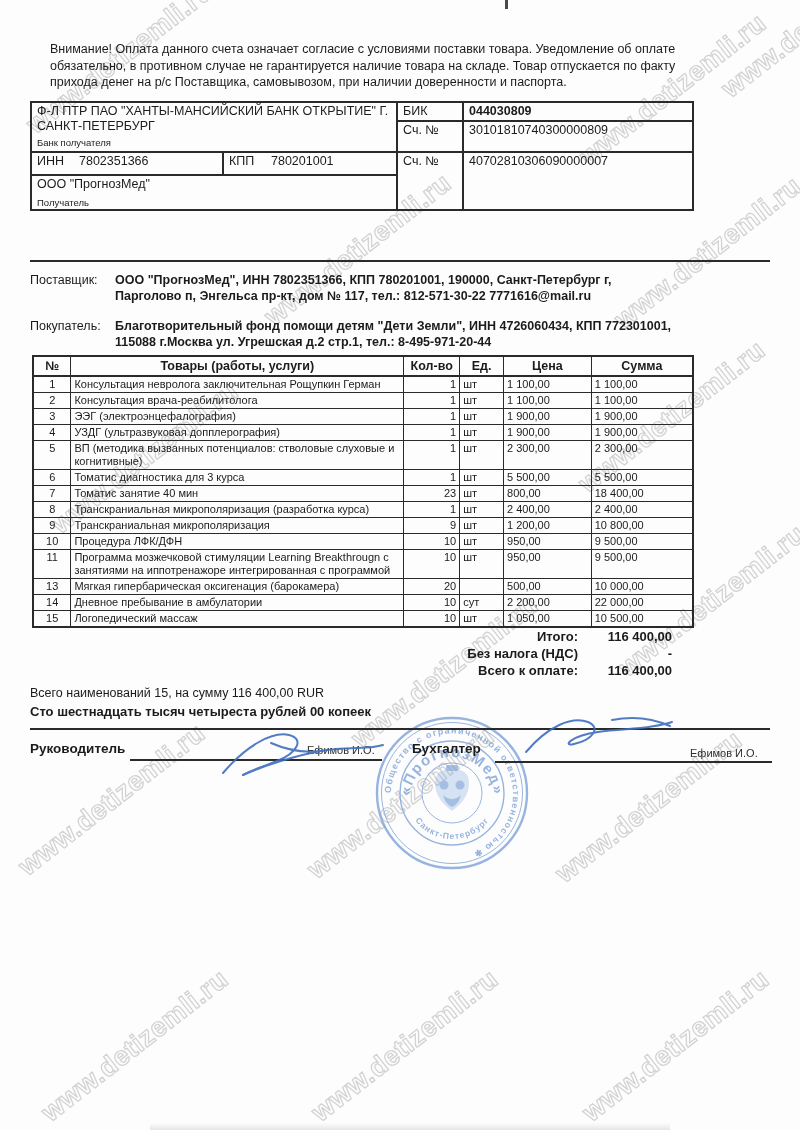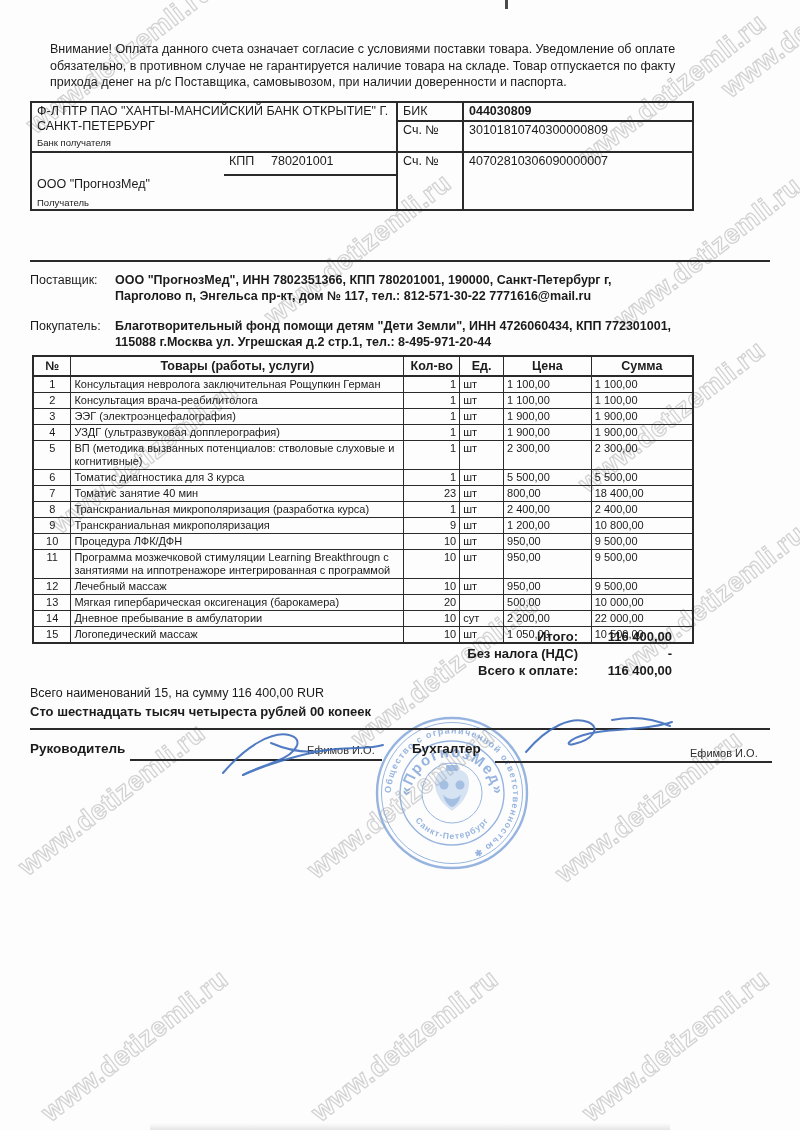--- a/index.html
+++ b/index.html
@@ -125,20 +125,23 @@
 
     <div class="bank-table">
       <div class="cell-bankname">
         <span>Ф-Л ПТР ПАО "ХАНТЫ-МАНСИЙСКИЙ БАНК ОТКРЫТИЕ" Г. САНКТ-ПЕТЕРБУРГ</span>
         <span class="bt-small">Банк получателя</span>
       </div>
       <div class="cell-bik-label">БИК</div>
       <div class="cell-bik-value">044030809</div>
       <div class="cell-acc1-label">Сч. №</div>
       <div class="cell-acc1-value">30101810740300000809</div>
+      <div class="cell-inn">
+        <span class="kv"><span class="k">ИНН</span><span>7802351366</span></span>
+      </div>
       <div class="cell-kpp">
         <span class="kv"><span class="k">КПП</span><span>780201001</span></span>
       </div>
       <div class="cell-acc2-label">Сч. №</div>
       <div class="cell-acc2-value">40702810306090000007</div>
       <div class="cell-payee">
         <span>ООО "ПрогнозМед"</span>
         <span class="bt-small">Получатель</span>
       </div>
     </div>
@@ -250,28 +253,20 @@
             <td class="c-num">10</td>
             <td class="c-name">Процедура ЛФК/ДФН</td>
             <td class="c-qty">10</td>
             <td class="c-unit">шт</td>
             <td class="c-price">950,00</td>
             <td class="c-sum">9 500,00</td>
           </tr>
           <tr>
             <td class="c-num">11</td>
             <td class="c-name">Программа мозжечковой стимуляции Learning Breakthrougn с занятиями на иппотренажоре интегрированная с программой</td>
-            <td class="c-qty">10</td>
-            <td class="c-unit">шт</td>
-            <td class="c-price">950,00</td>
-            <td class="c-sum">9 500,00</td>
-          </tr>
-          <tr>
-            <td class="c-num">12</td>
-            <td class="c-name">Лечебный массаж</td>
             <td class="c-qty">10</td>
             <td class="c-unit">шт</td>
             <td class="c-price">950,00</td>
             <td class="c-sum">9 500,00</td>
           </tr>
           <tr>
             <td class="c-num">13</td>
             <td class="c-name">Мягкая гипербарическая оксигенация (барокамера)</td>
             <td class="c-qty">20</td>
             <td class="c-unit"></td>

